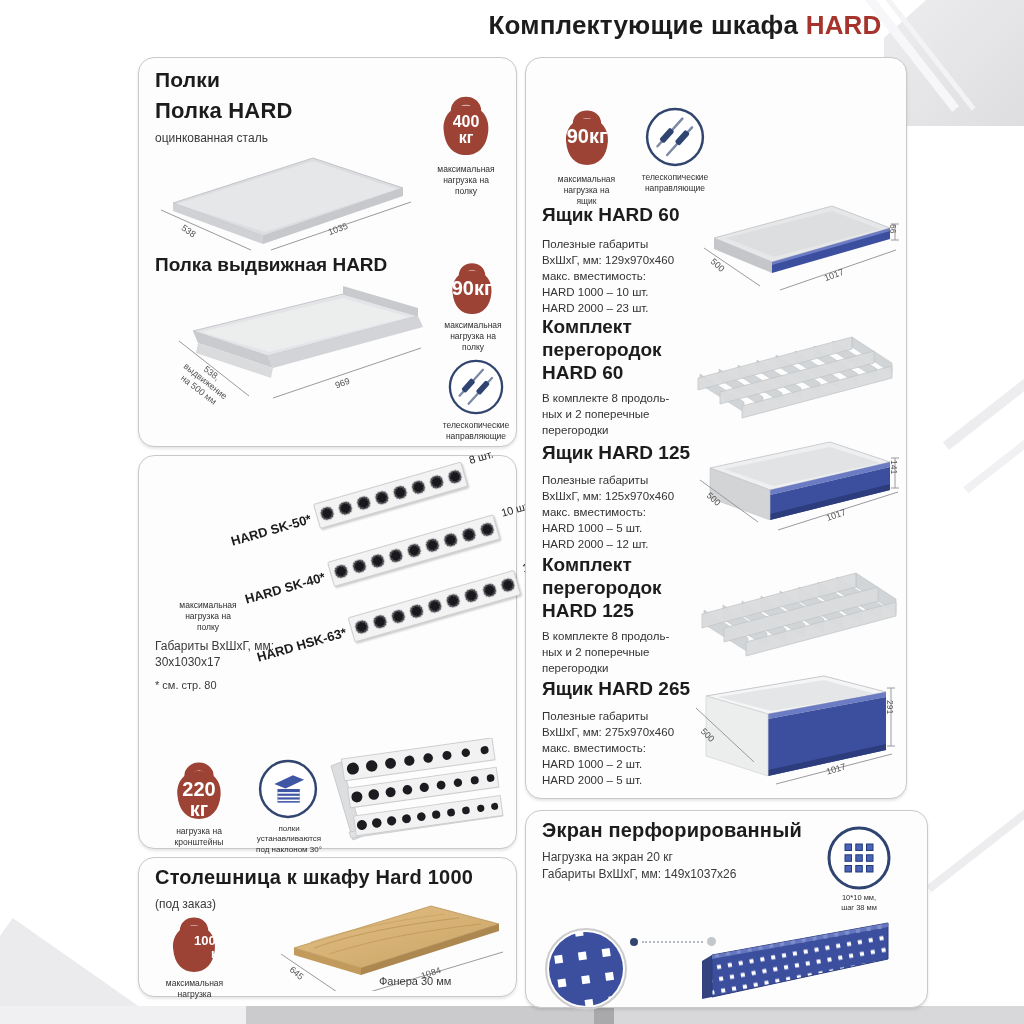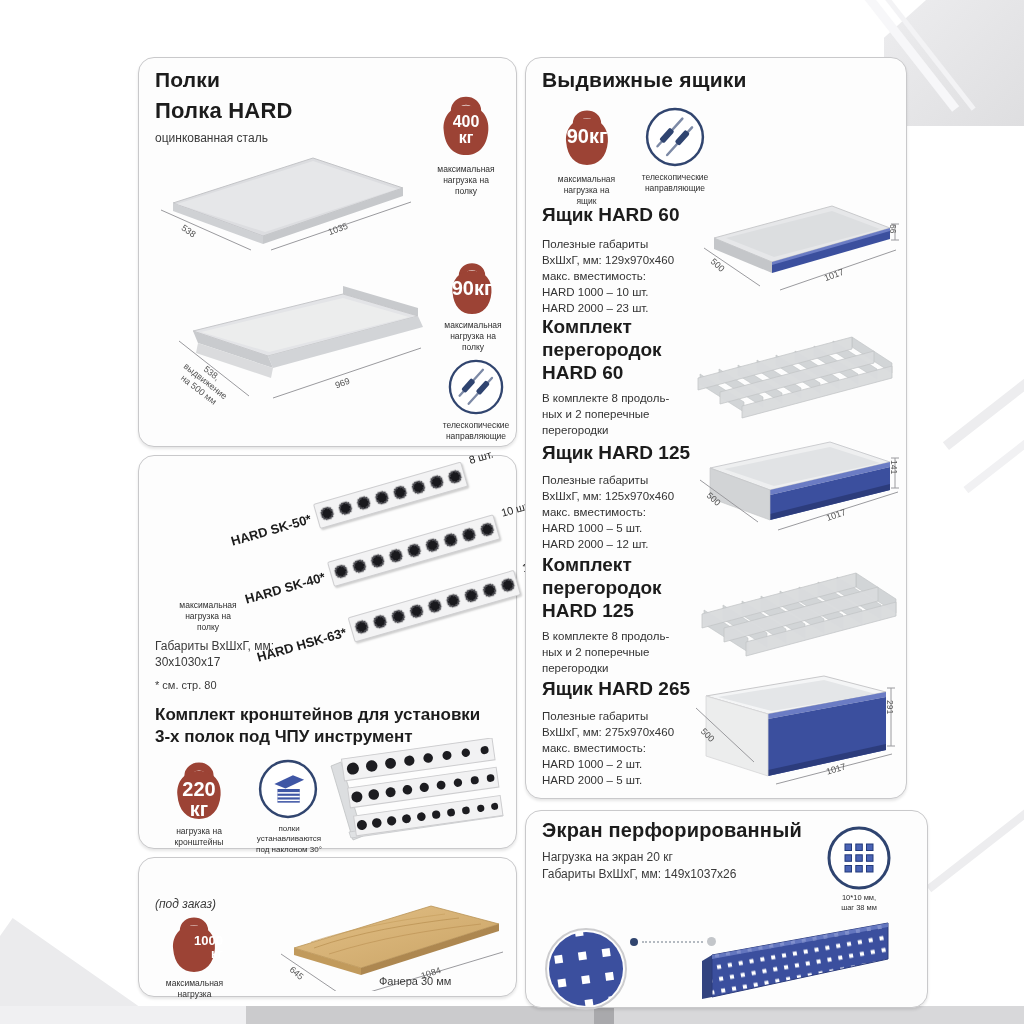--- a/index.html
+++ b/index.html
@@ -54,20 +54,23 @@
               clip-path:polygon(30% 0,100% 0,100% 100%,0 100%,0 30%);"></div>
   <div class="deco" style="left:905px;top:-25px;width:9px;height:150px;background:#f7f7f9;transform:rotate(-38deg);"></div>
   <div class="deco" style="left:925px;top:-25px;width:5px;height:150px;background:#f3f3f5;transform:rotate(-38deg);"></div>
   <div class="deco" style="left:930px;top:395px;width:150px;height:10px;background:#ededef;transform:rotate(-38deg);"></div>
   <div class="deco" style="left:950px;top:440px;width:150px;height:8px;background:#f1f1f3;transform:rotate(-38deg);"></div>
   <div class="deco" style="left:915px;top:845px;width:130px;height:8px;background:#ededef;transform:rotate(-38deg);"></div>
   <div class="deco" style="left:-40px;top:955px;width:170px;height:130px;background:#ebebed;transform:rotate(35deg);"></div>
   <div class="deco" style="left:0;top:1006px;width:1024px;height:18px;
               background:linear-gradient(90deg,#f0f0f2 0 24%,#cbcbcd 24% 58%,#a9a9ac 58% 60%,#d8d8da 60% 100%);"></div>
 
+  <div class="title">
+    <span>Комплектующие шкафа </span><span class="accent">HARD</span>
+  </div>
 
   <div class="card" style="left:138px;top:57px;width:377px;height:388px;">
     <div class="abs h1" style="left:16px;top:10px;">Полки</div>
     <div class="abs h1" style="left:16px;top:40px;font-size:22px;">Полка HARD</div>
     <div class="abs txt" style="left:16px;top:72px;">оцинкованная сталь</div>
 
     <div class="kb" style="left:296px;top:30px;width:62px;height:72px;">
       <svg viewBox="0 0 100 112">
         <path d="M32 35 C32 13 68 13 68 35" fill="none" stroke="#9c4335" stroke-width="13" stroke-linecap="round"></path>
         <path d="M50 26 C26 26 12 44 14 66 C16 92 30 106 50 106 C70 106 84 92 86 66 C88 44 74 26 50 26 Z" fill="#9c4335"></path>
@@ -85,20 +88,21 @@
         <polygon points="24,56 160,13 244,41 112,84" fill="#e6e7e9"></polygon>
         <polygon points="110,88 250,40 250,48 110,96" fill="#c6c8cb"></polygon>
         <polygon points="20,55 110,88 110,96 20,63" fill="#cfd1d4"></polygon>
         <line x1="8" y1="62" x2="98" y2="102" stroke="#9a9a9e" stroke-width="1"></line>
         <line x1="118" y1="102" x2="258" y2="54" stroke="#9a9a9e" stroke-width="1"></line>
       </svg>
       <span class="dim" style="left:28px;top:78px;transform:rotate(35deg);">538</span>
       <span class="dim" style="left:175px;top:76px;transform:rotate(-20deg);">1035</span>
     </div>
 
+    <div class="abs h2" style="left:16px;top:196px;">Полка выдвижная HARD</div>
 
     <div class="gfx" style="left:14px;top:228px;width:290px;height:150px;">
       <svg viewBox="0 0 290 150">
         <polygon points="190,8 265,30 265,22 190,0" fill="#c8cacd"></polygon>
         <polygon points="40,45 190,8 265,30 115,70" fill="#e3e4e7" stroke="#c6c7ca" stroke-width="1"></polygon>
         <polygon points="48,46 190,12 256,31 116,66" fill="#eceded"></polygon>
         <polygon points="115,70 265,30 270,41 120,82" fill="#d2d4d7"></polygon>
         <polygon points="40,45 115,70 120,82 45,57" fill="#c9cbce"></polygon>
         <polygon points="45,57 120,82 118,92 43,67" fill="#dadbdd"></polygon>
         <line x1="26" y1="55" x2="96" y2="110" stroke="#9a9a9e" stroke-width="1"></line>
@@ -155,22 +159,20 @@
       <span class="cnc-label">HARD SK-40*</span>
       <div class="bar" style="width:171px;"></div>
       <span class="cnc-qty">10 шт.</span>
     </div>
     <div class="cnc-bar" style="left:118px;top:188px;transform:rotate(-16deg);">
       <span class="cnc-label">HARD HSK-63*</span>
       <div class="bar" style="width:171px;"></div>
       <span class="cnc-qty">10 шт.</span>
     </div>
 
-    <div class="abs ml" style="left:16px;top:248px;font-size:17px;font-weight:bold;line-height:1.3;">Комплект кронштейнов для установки
-3-х полок под ЧПУ инструмент</div>
 
     <div class="kb" style="left:30px;top:298px;width:60px;height:70px;">
       <svg viewBox="0 0 100 112">
         <path d="M32 35 C32 13 68 13 68 35" fill="none" stroke="#9c4335" stroke-width="13" stroke-linecap="round"></path>
         <path d="M50 26 C26 26 12 44 14 66 C16 92 30 106 50 106 C70 106 84 92 86 66 C88 44 74 26 50 26 Z" fill="#9c4335"></path>
       </svg>
       <div class="kb-value fs14">220
 кг</div>
     </div>
     <div class="cap" style="left:10px;top:370px;width:100px;">нагрузка на
@@ -228,21 +230,22 @@
           <circle cx="97" cy="0" r="3.9" fill="#1c1c20"></circle>
             <circle cx="112" cy="0" r="3.8" fill="#1c1c20"></circle>
           <circle cx="127" cy="0" r="3.6" fill="#1c1c20"></circle>
             <circle cx="141" cy="0" r="3.5" fill="#1c1c20"></circle>
         </g>
       </svg>
     </div>
   </div>
 
   <div class="card" style="left:138px;top:857px;width:377px;height:138px;">
-    <div class="abs txt" style="left:16px;top:38px;font-style:italic;">(под заказ)</div>
+    <div class="abs h1" style="left:16px;top:8px;font-size:20px;">Столешница к шкафу Hard 1000</div>
+    <div class="abs txt" style="left:16px;top:38px;">(под заказ)</div>
 
     <div class="kb" style="left:26px;top:52px;width:58px;height:66px;">
       <svg viewBox="0 0 100 112">
         <path d="M32 35 C32 13 68 13 68 35" fill="none" stroke="#9c4335" stroke-width="13" stroke-linecap="round"></path>
         <path d="M50 26 C26 26 12 44 14 66 C16 92 30 106 50 106 C70 106 84 92 86 66 C88 44 74 26 50 26 Z" fill="#9c4335"></path>
       </svg>
       <div class="kb-value fs13">1000
 кг</div>
     </div>
     <div class="cap" style="left:8px;top:120px;width:95px;">максимальная
@@ -265,21 +268,20 @@
         <line x1="22" y1="58" x2="84" y2="100" stroke="#9a9a9e" stroke-width="1"></line>
         <line x1="104" y1="98" x2="244" y2="56" stroke="#9a9a9e" stroke-width="1"></line>
       </svg>
       <span class="dim" style="left:30px;top:72px;transform:rotate(40deg);">645</span>
       <span class="dim" style="left:162px;top:72px;transform:rotate(-18deg);">1084</span>
     </div>
     <div class="abs txt" style="left:240px;top:116px;font-size:11px;">Фанера 30 мм</div>
   </div>
 
   <div class="card" style="left:525px;top:57px;width:380px;height:740px;">
-    <div class="abs h1" style="left:16px;top:10px;">Выдвижные ящики</div>
 
     <div class="kb" style="left:32px;top:44px;width:58px;height:68px;">
       <svg viewBox="0 0 100 112">
         <path d="M32 35 C32 13 68 13 68 35" fill="none" stroke="#9c4335" stroke-width="13" stroke-linecap="round"></path>
         <path d="M50 26 C26 26 12 44 14 66 C16 92 30 106 50 106 C70 106 84 92 86 66 C88 44 74 26 50 26 Z" fill="#9c4335"></path>
       </svg>
       <div class="kb-value fs14">90кг</div>
     </div>
     <div class="cap" style="left:8px;top:116px;width:105px;">максимальная
 нагрузка на

